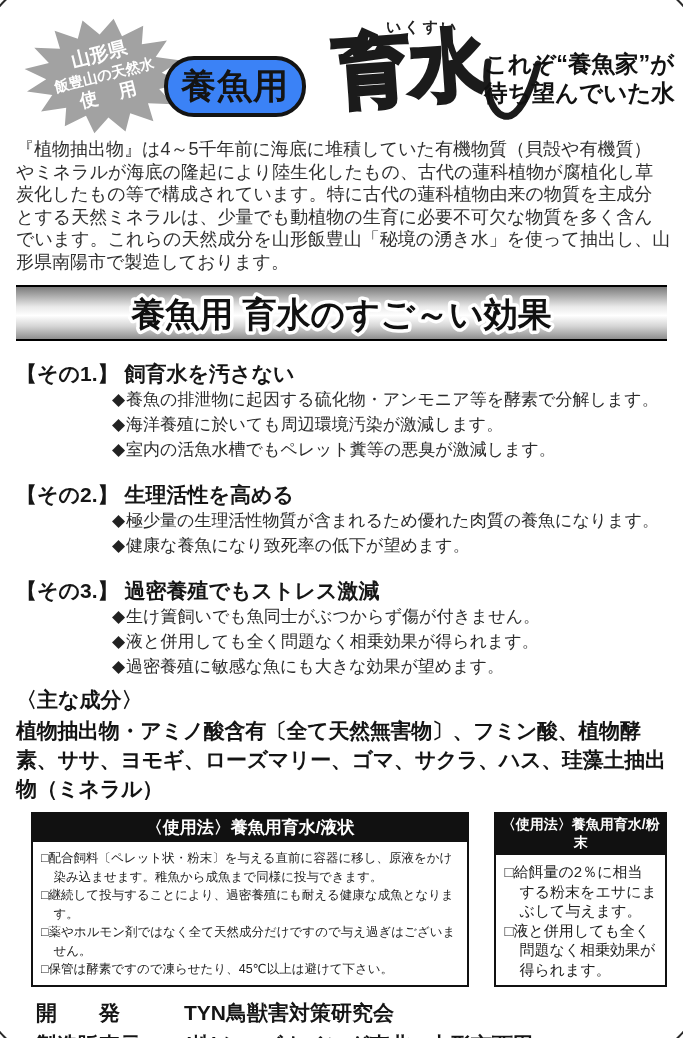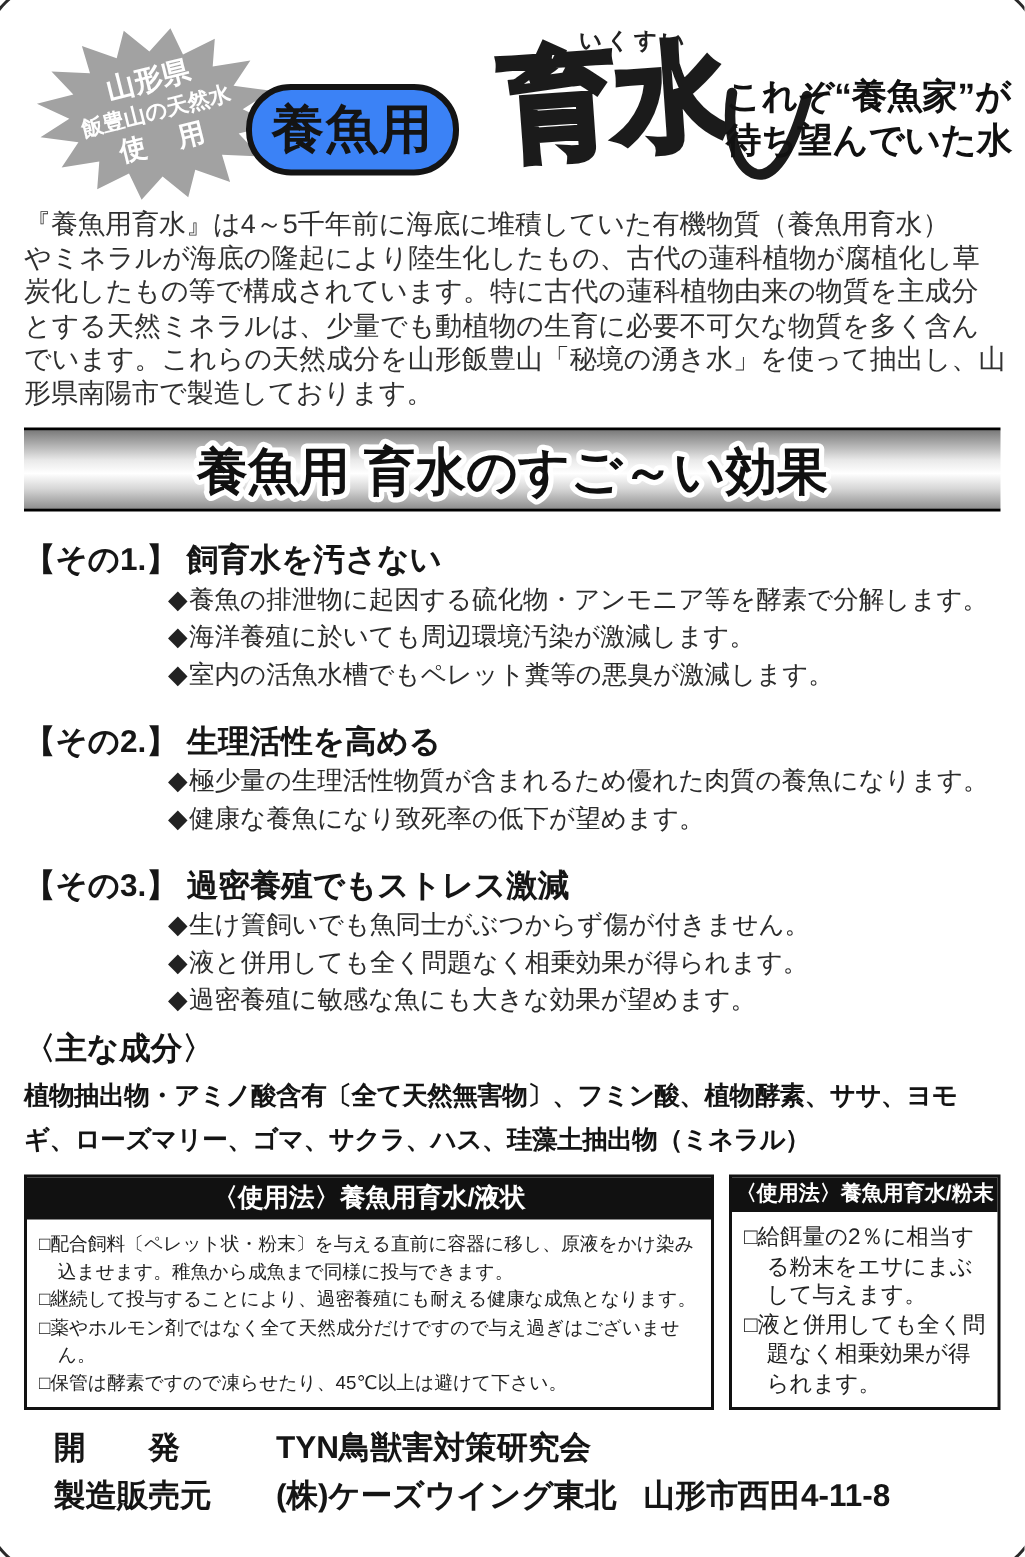--- a/index.html
+++ b/index.html
@@ -62,24 +62,24 @@
   
   .section{margin-top:20px;}
   .sec-head{font-size:21px;font-weight:bold;color:#161616;line-height:26px;}
   .sec-head .sec-label{margin-right:6px;}
   .bullets{margin-left:96px;}
   .bullet{font-size:17px;line-height:25px;color:#2b2b2b;white-space:nowrap;}
   .bullet .diamond{margin-right:1px;color:#222;}
   
   .ingredients{margin-top:8px;}
   .ing-head{font-size:21px;font-weight:bold;line-height:26px;color:#141414;}
-  .ing-body{margin-top:3px;font-size:17px;font-weight:bold;line-height:29px;color:#141414;letter-spacing:-0.3px;}
+  .ing-body{margin-top:3px;font-size:21px;font-weight:bold;line-height:29px;color:#141414;letter-spacing:-0.3px;}
   
   .usage-row{display:flex;margin-top:9px;gap:10px;}
-  .usage-box{border:2.5px solid #111;background:#fff;}
+  .usage-box{border:2.5px solid #111;background:#fff;margin-left:15px;}
   .usage-box.liquid{width:456px;}
   .usage-box.powder{width:177px;}
   .usage-header{
     background:#111;color:#fff;text-align:center;font-weight:bold;
     padding:2px 0 3px;
   }
   .liquid .usage-header{font-size:17px;}
   .powder .usage-header{font-size:14px;}
   .usage-items{padding:7px 8px 6px;}
   .usage-item{padding-left:1em;text-indent:-1em;color:#222;}
@@ -121,21 +121,21 @@
 
   <div class="tagline">
     <div>これぞ“養魚家”が</div>
     <div>待ち望んでいた水</div>
   </div>
 </div>
 
 <div class="content">
 
   <div class="intro">
-    <div>『養魚用育水』は4～5千年前に海底に堆積していた有機物質（養魚用育水）</div>
+    <div>『植物抽出物』は4～5千年前に海底に堆積していた有機物質（貝殻や有機質）</div>
     <div>やミネラルが海底の隆起により陸生化したもの、古代の蓮科植物が腐植化し草</div>
     <div>炭化したもの等で構成されています。特に古代の蓮科植物由来の物質を主成分</div>
     <div>とする天然ミネラルは、少量でも動植物の生育に必要不可欠な物質を多く含ん</div>
     <div>でいます。これらの天然成分を山形飯豊山「秘境の湧き水」を使って抽出し、山</div>
     <div>形県南陽市で製造しております。</div>
   </div>
 
   <div class="banner">
     <svg>
       <text class="banner-text" x="50%" y="39" text-anchor="middle">養魚用 育水のすご～い効果</text>

